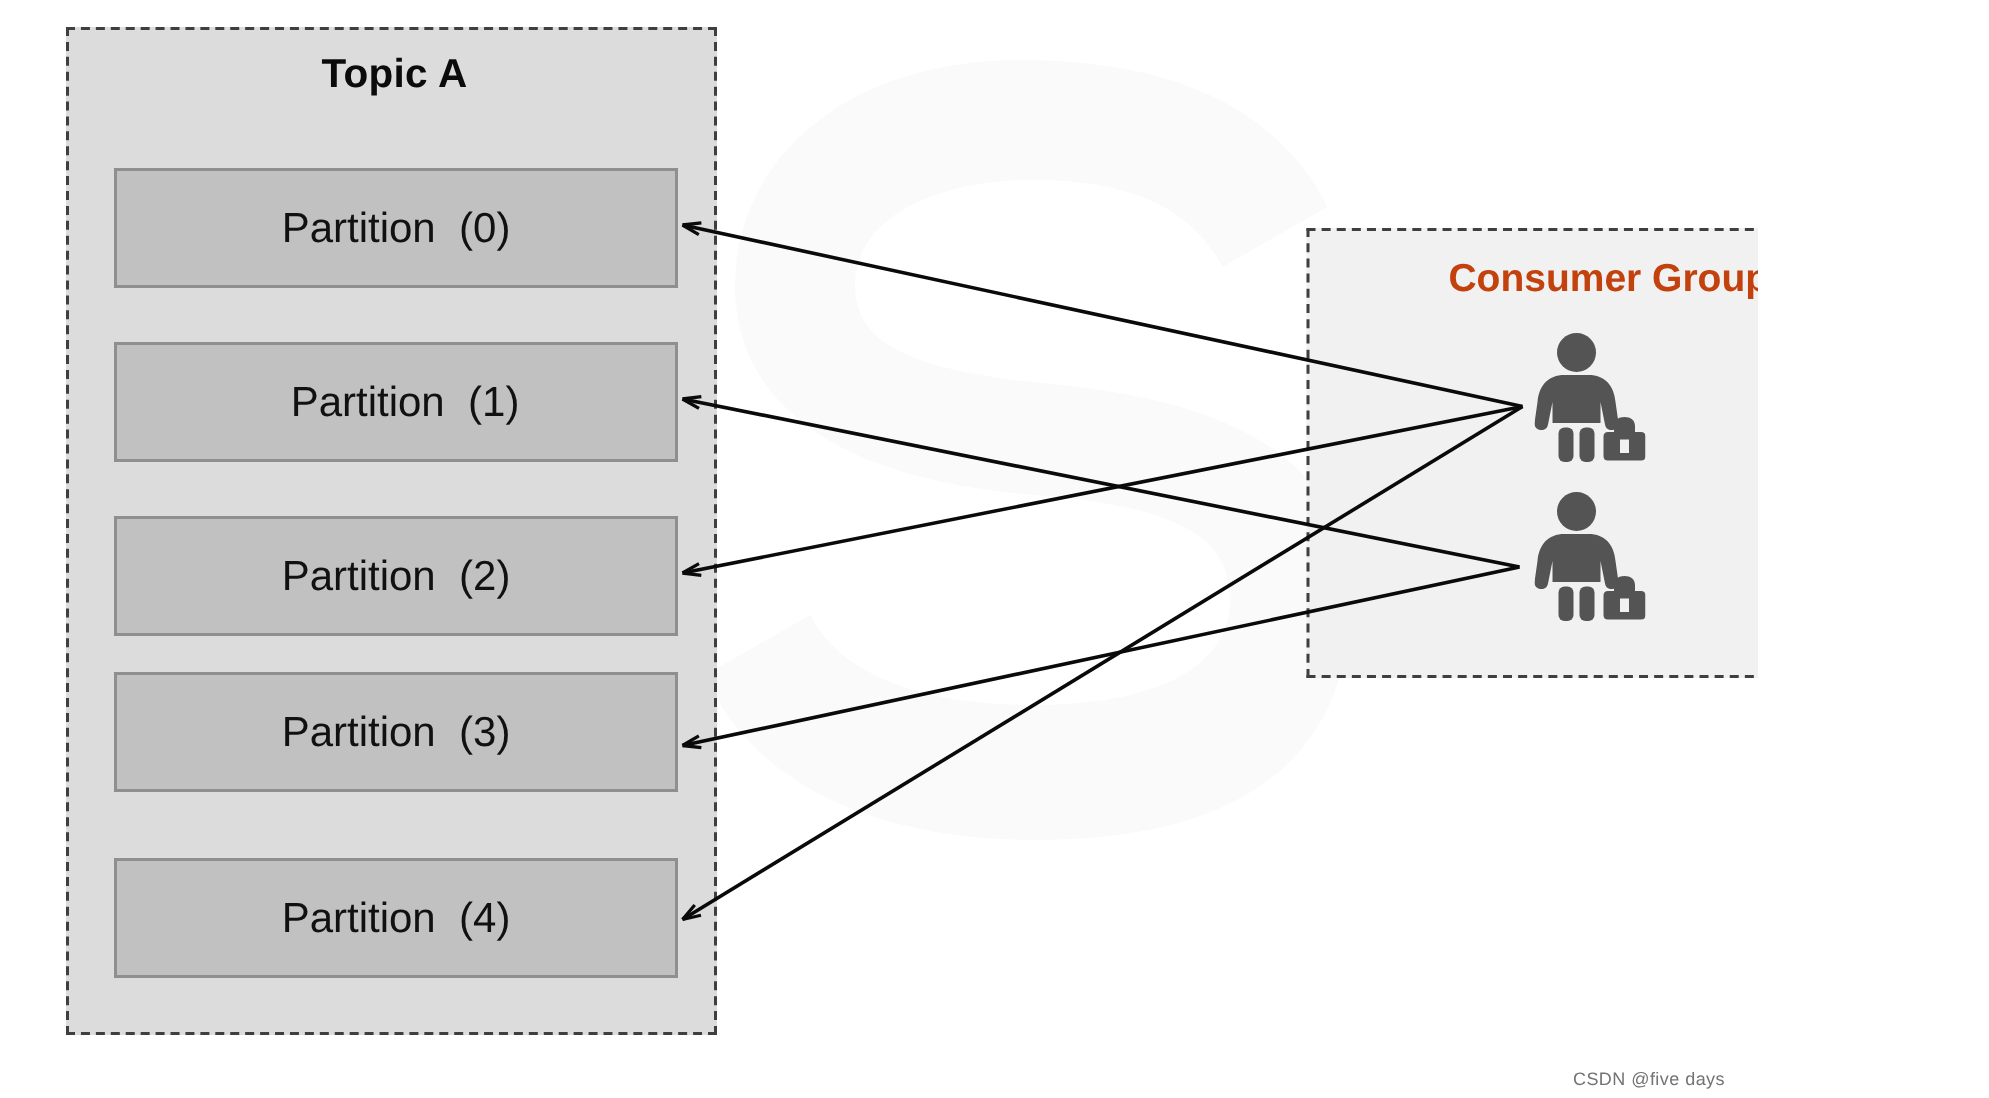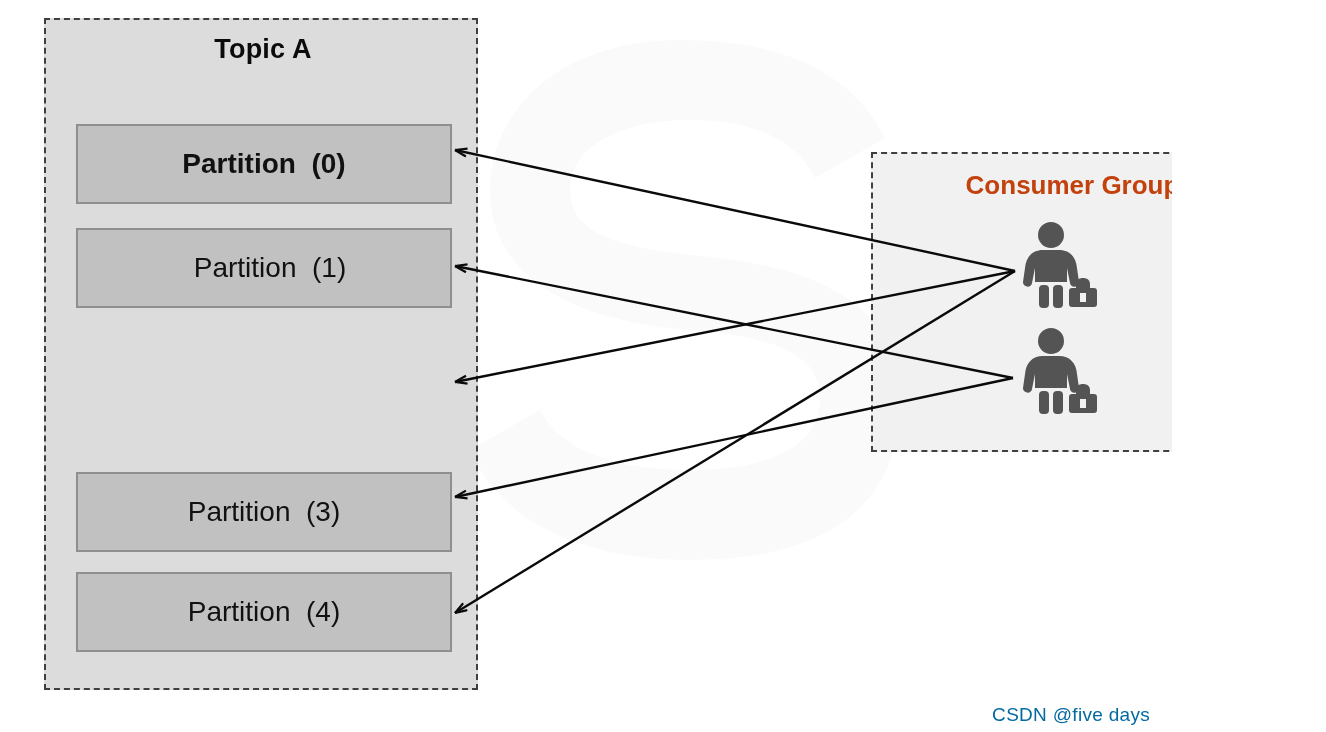--- a/index.html
+++ b/index.html
@@ -115,22 +115,22 @@
     height: 732px;
     z-index: 5;
     pointer-events: none;
   }
 
   
   #csdn-watermark {
     position: absolute;
     right: 22px;
     bottom: 6px;
-    font-size: 19px;
-    color: #0369a1;
+    font-size: 12px;
+    color: #737373;
     z-index: 8;
     letter-spacing: 0.3px;
   }
 </style>
 </head>
 <body>
 
 <div id="stage">
 
   <svg id="bg-watermark" viewBox="0 0 1326 732" xmlns="http://www.w3.org/2000/svg">
@@ -149,27 +149,30 @@
                C 570 150, 615 120, 690 120
                C 755 120, 795 140, 815 178
                L 885 138
                C 852 72, 782 40, 680 40 Z"></path>
     </g>
   </svg>
 
   <div id="topic-box">
     <div id="topic-title">Topic A</div>
 
-    <div class="partition-box" style="top:104px;font-weight:bold;">
+    <div class="partition-box" style="top:92px;">
       <span class="partition-label">Partition  (0)</span>
     </div>
     <div class="partition-box" style="top:208px;padding-left:12px;">
       <span class="partition-label">Partition  (1)</span>
     </div>
-    <div class="partition-box" style="top:452px;">
+    <div class="partition-box" style="top:324px;">
+      <span class="partition-label">Partition  (2)</span>
+    </div>
+    <div class="partition-box" style="top:428px;">
       <span class="partition-label">Partition  (3)</span>
     </div>
     <div class="partition-box" style="top:552px;">
       <span class="partition-label">Partition  (4)</span>
     </div>
   </div>
 
   <div id="consumer-box">
     <div id="consumer-title">Consumer Group</div>
 

